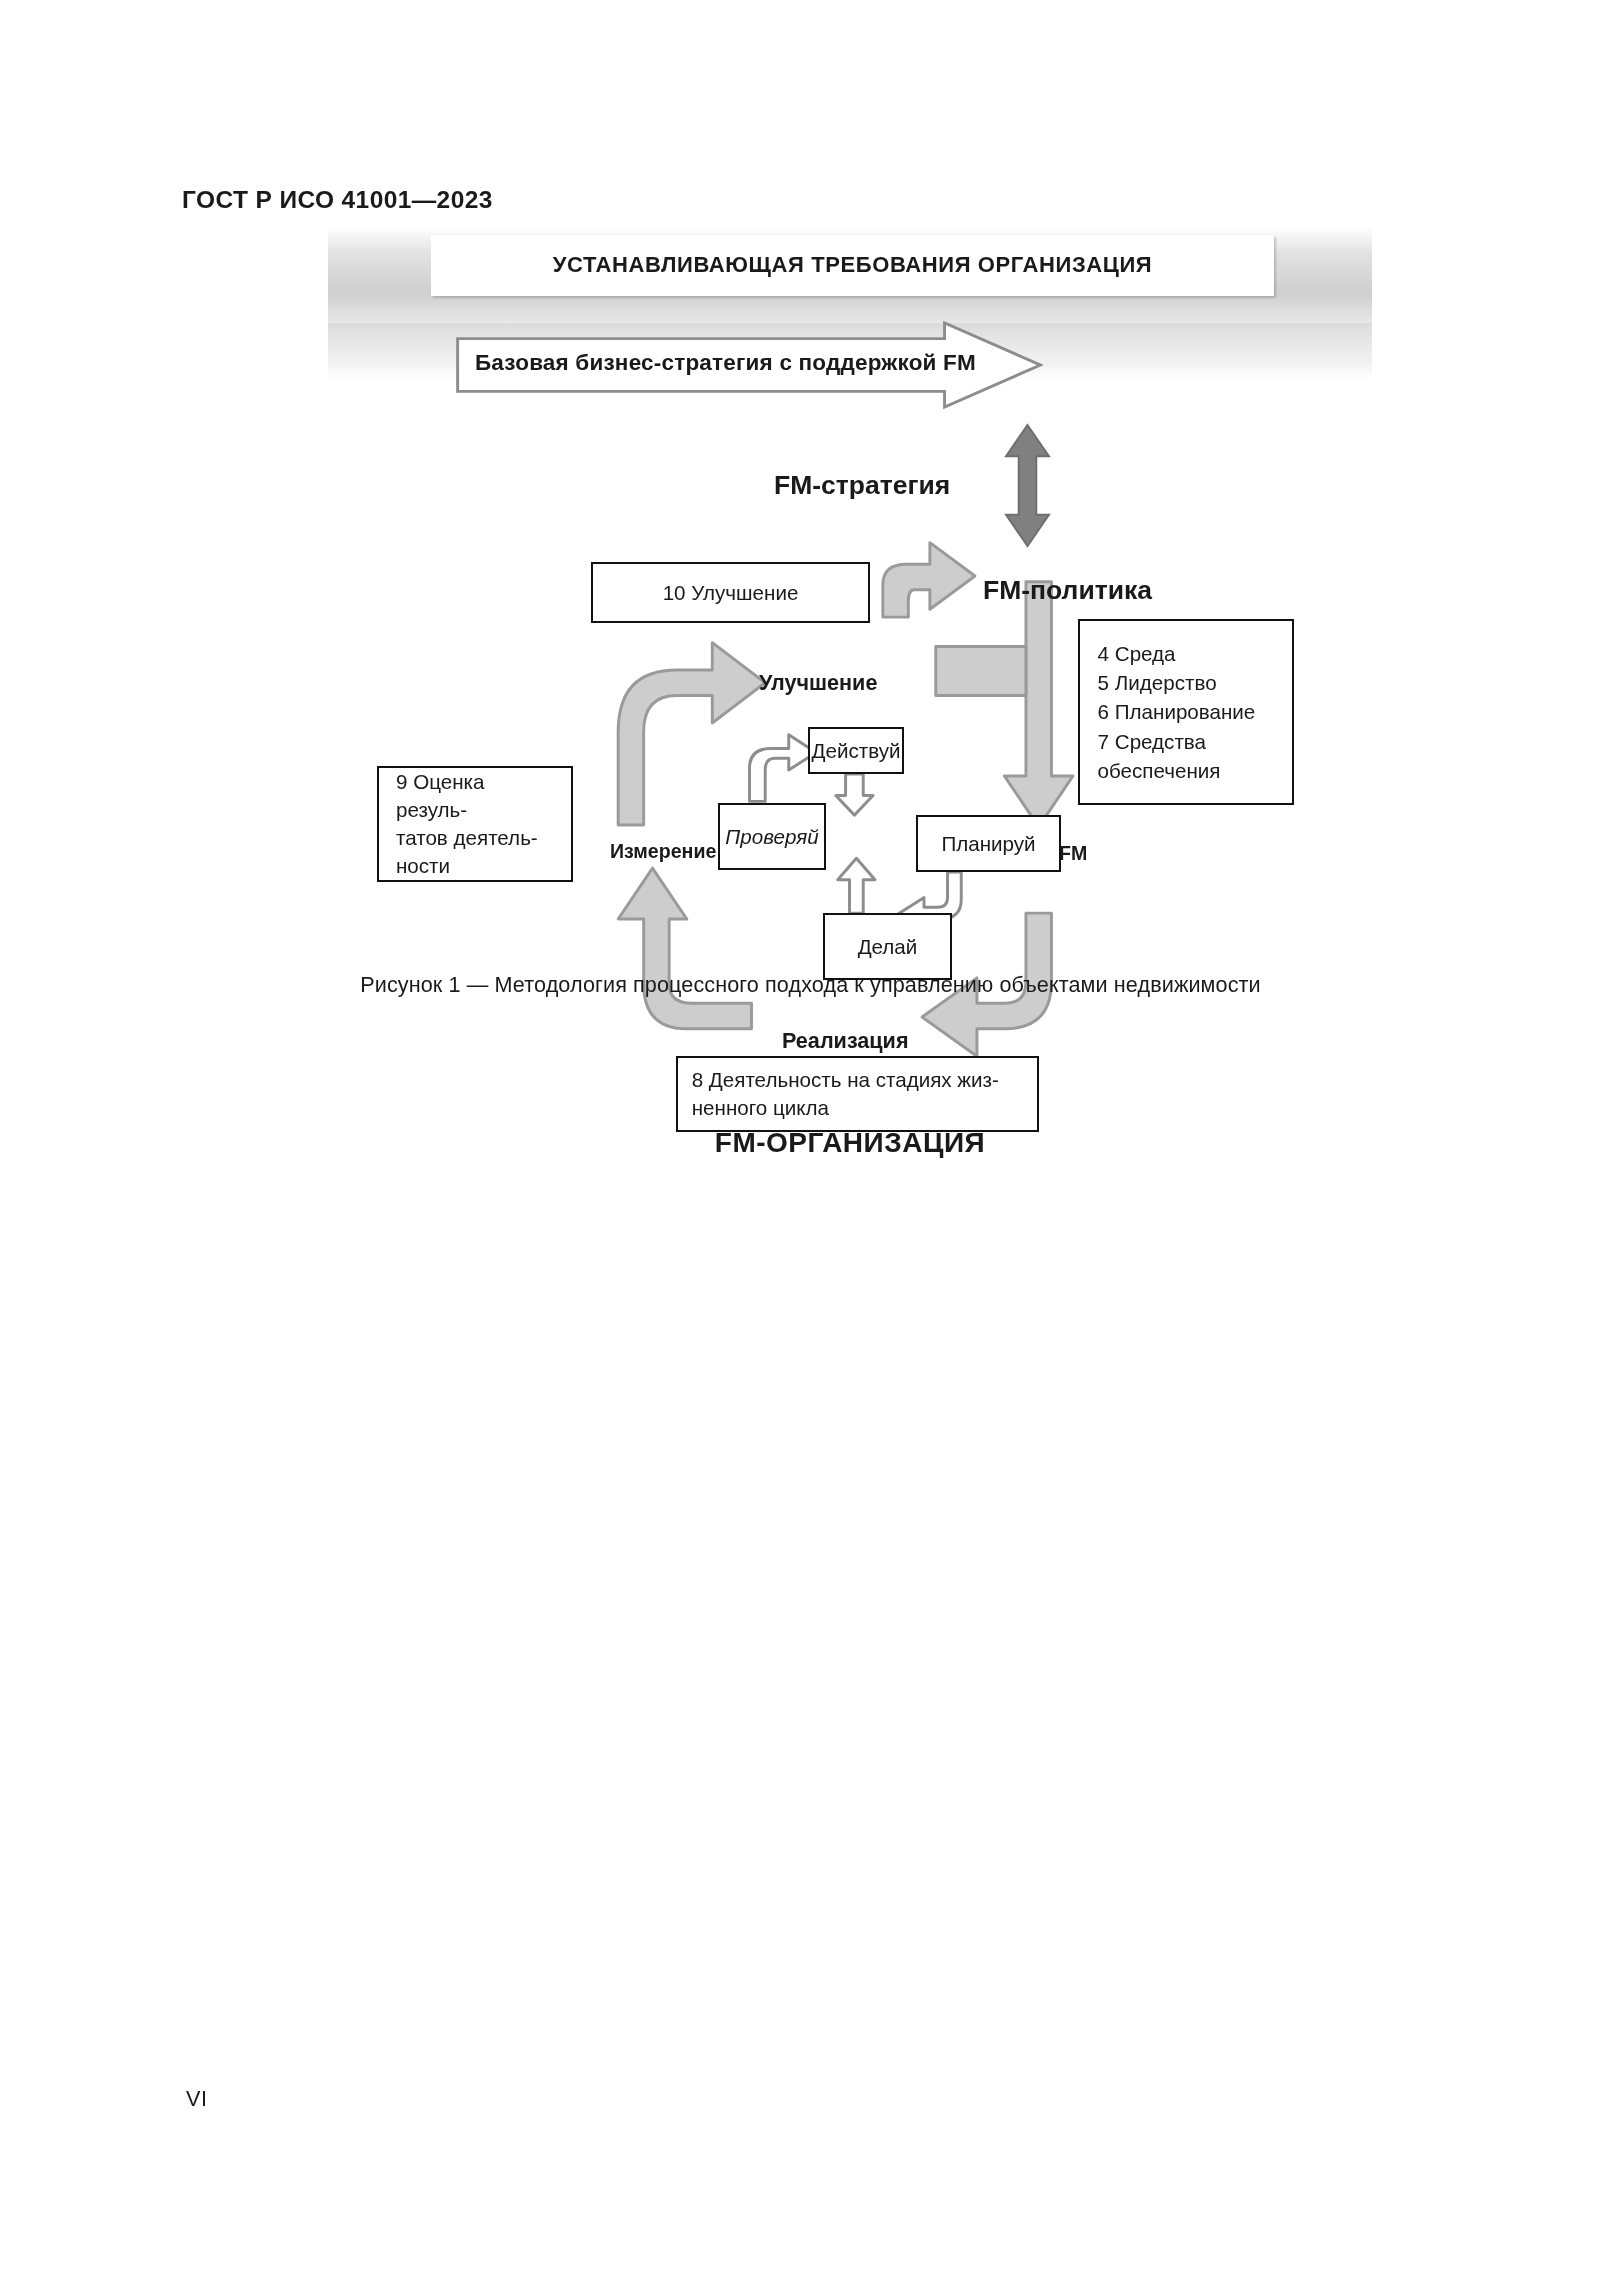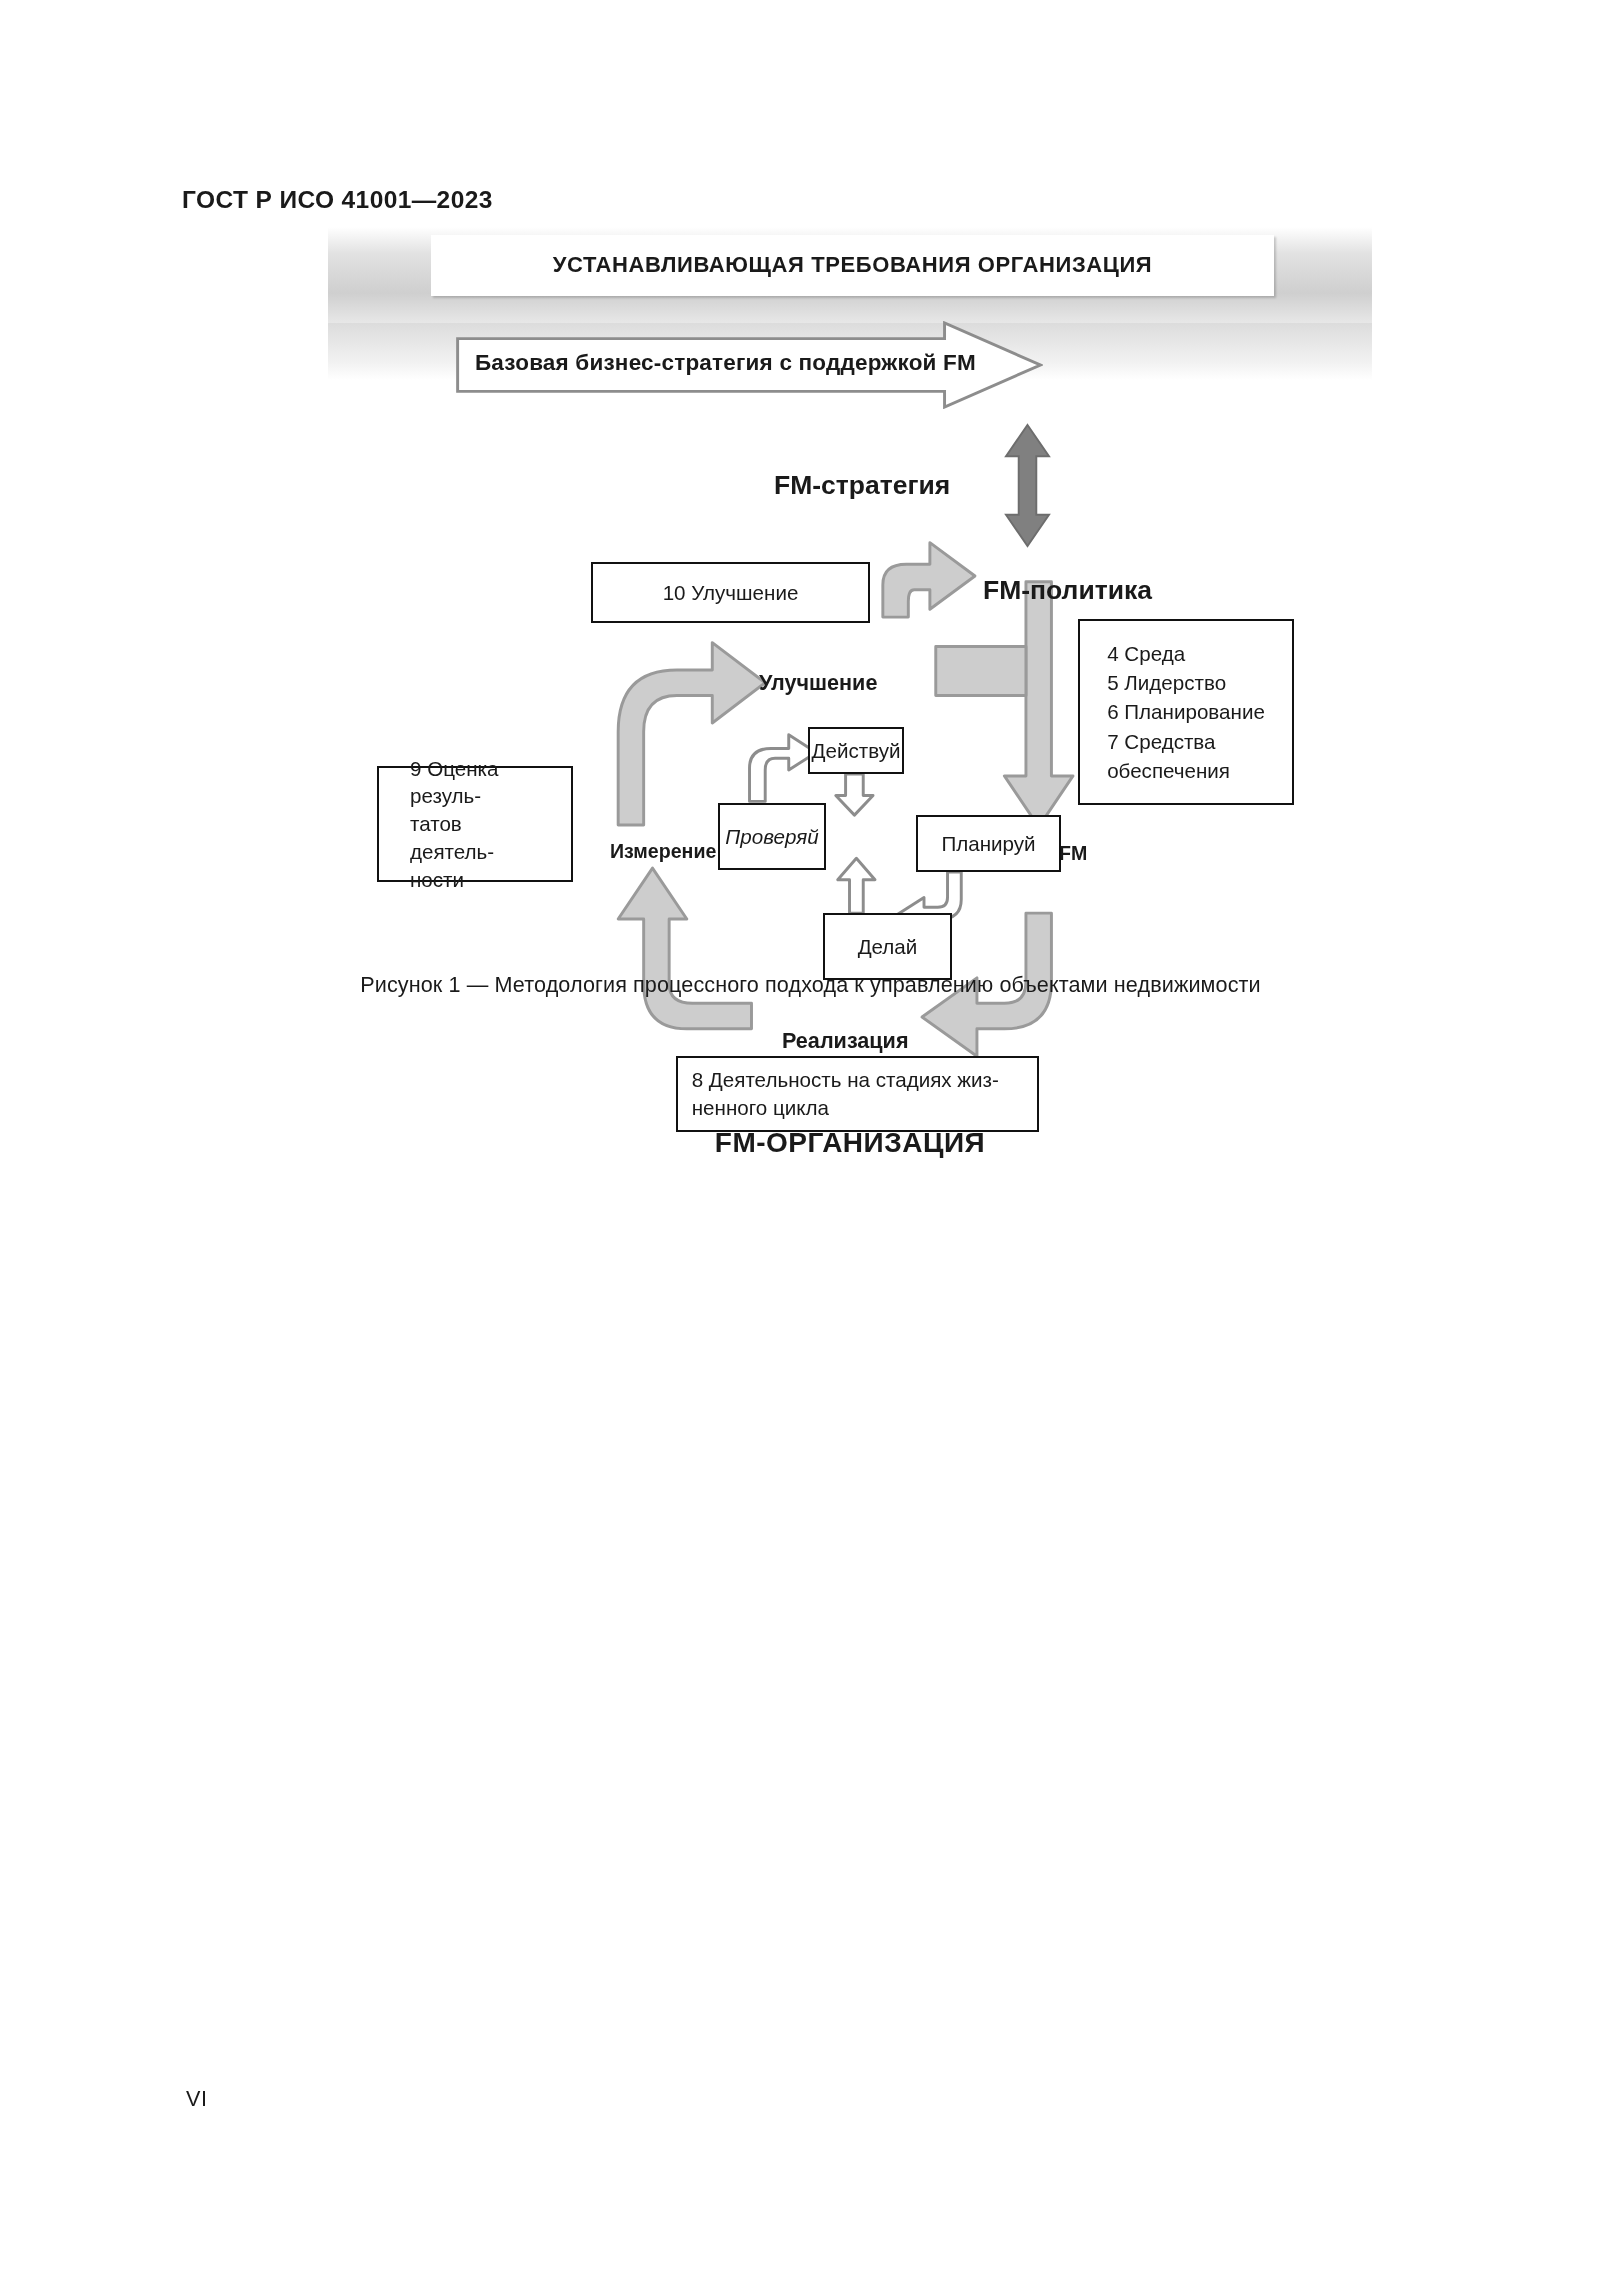--- a/index.html
+++ b/index.html
@@ -138,22 +138,22 @@
     background: #ffffff;
     box-sizing: border-box;
     display: flex;
     align-items: center;
     font-size: 20.6px;
     line-height: 1.35;
   }
   .box.center { justify-content: center; text-align: center; }
 
   .box-improvement { left: 263px; top: 335px; width: 279px; height: 61px; }
-  .box-evaluation  { left: 49px;  top: 539px; width: 196px; height: 116px; padding: 0 31px; }
-  .box-support     { left: 750px; top: 392px; width: 216px; height: 186px; padding: 0 17.6px; justify-content: center; }
+  .box-evaluation  { left: 49px;  top: 539px; width: 196px; height: 116px; padding: 0 17px; }
+  .box-support     { left: 750px; top: 392px; width: 216px; height: 186px; padding: 0 17.6px; }
   .box-lifecycle   { left: 348px; top: 829px; width: 363px; height: 76px; padding: 0 13.7px; }
 
   .box-act     { left: 480px; top: 500px; width: 96px;  height: 47px; }
   .box-check   { left: 390px; top: 576px; width: 108px; height: 67px; font-style: italic; }
   .box-plan    { left: 588px; top: 588px; width: 145px; height: 57px; }
   .box-do      { left: 495px; top: 686px; width: 129px; height: 67px; }
 
   .box-support .support-list {
     margin: 0;
     padding: 0;

